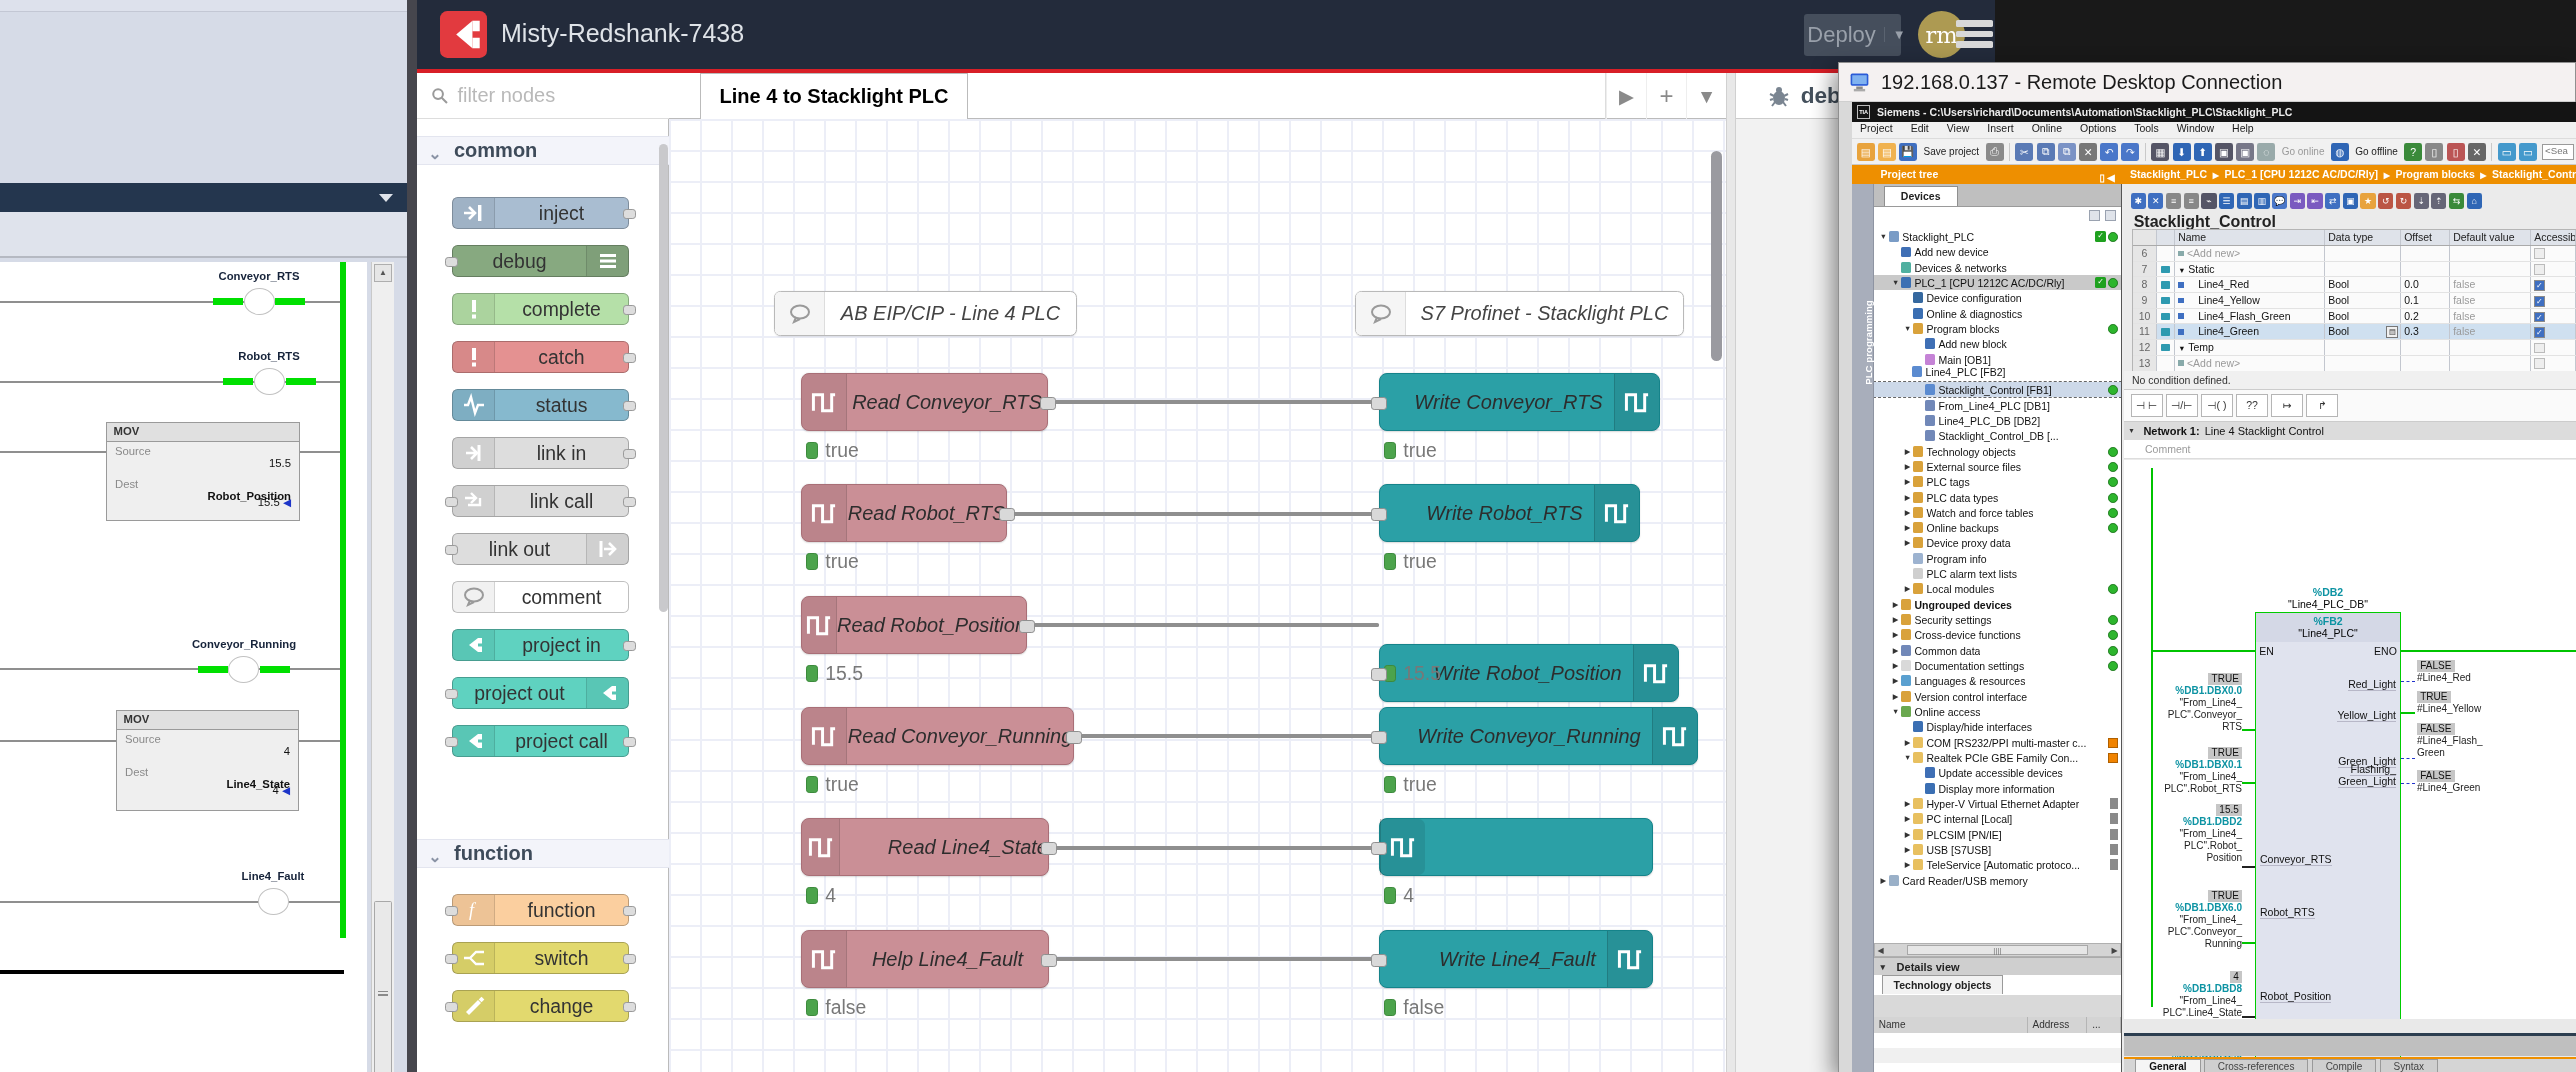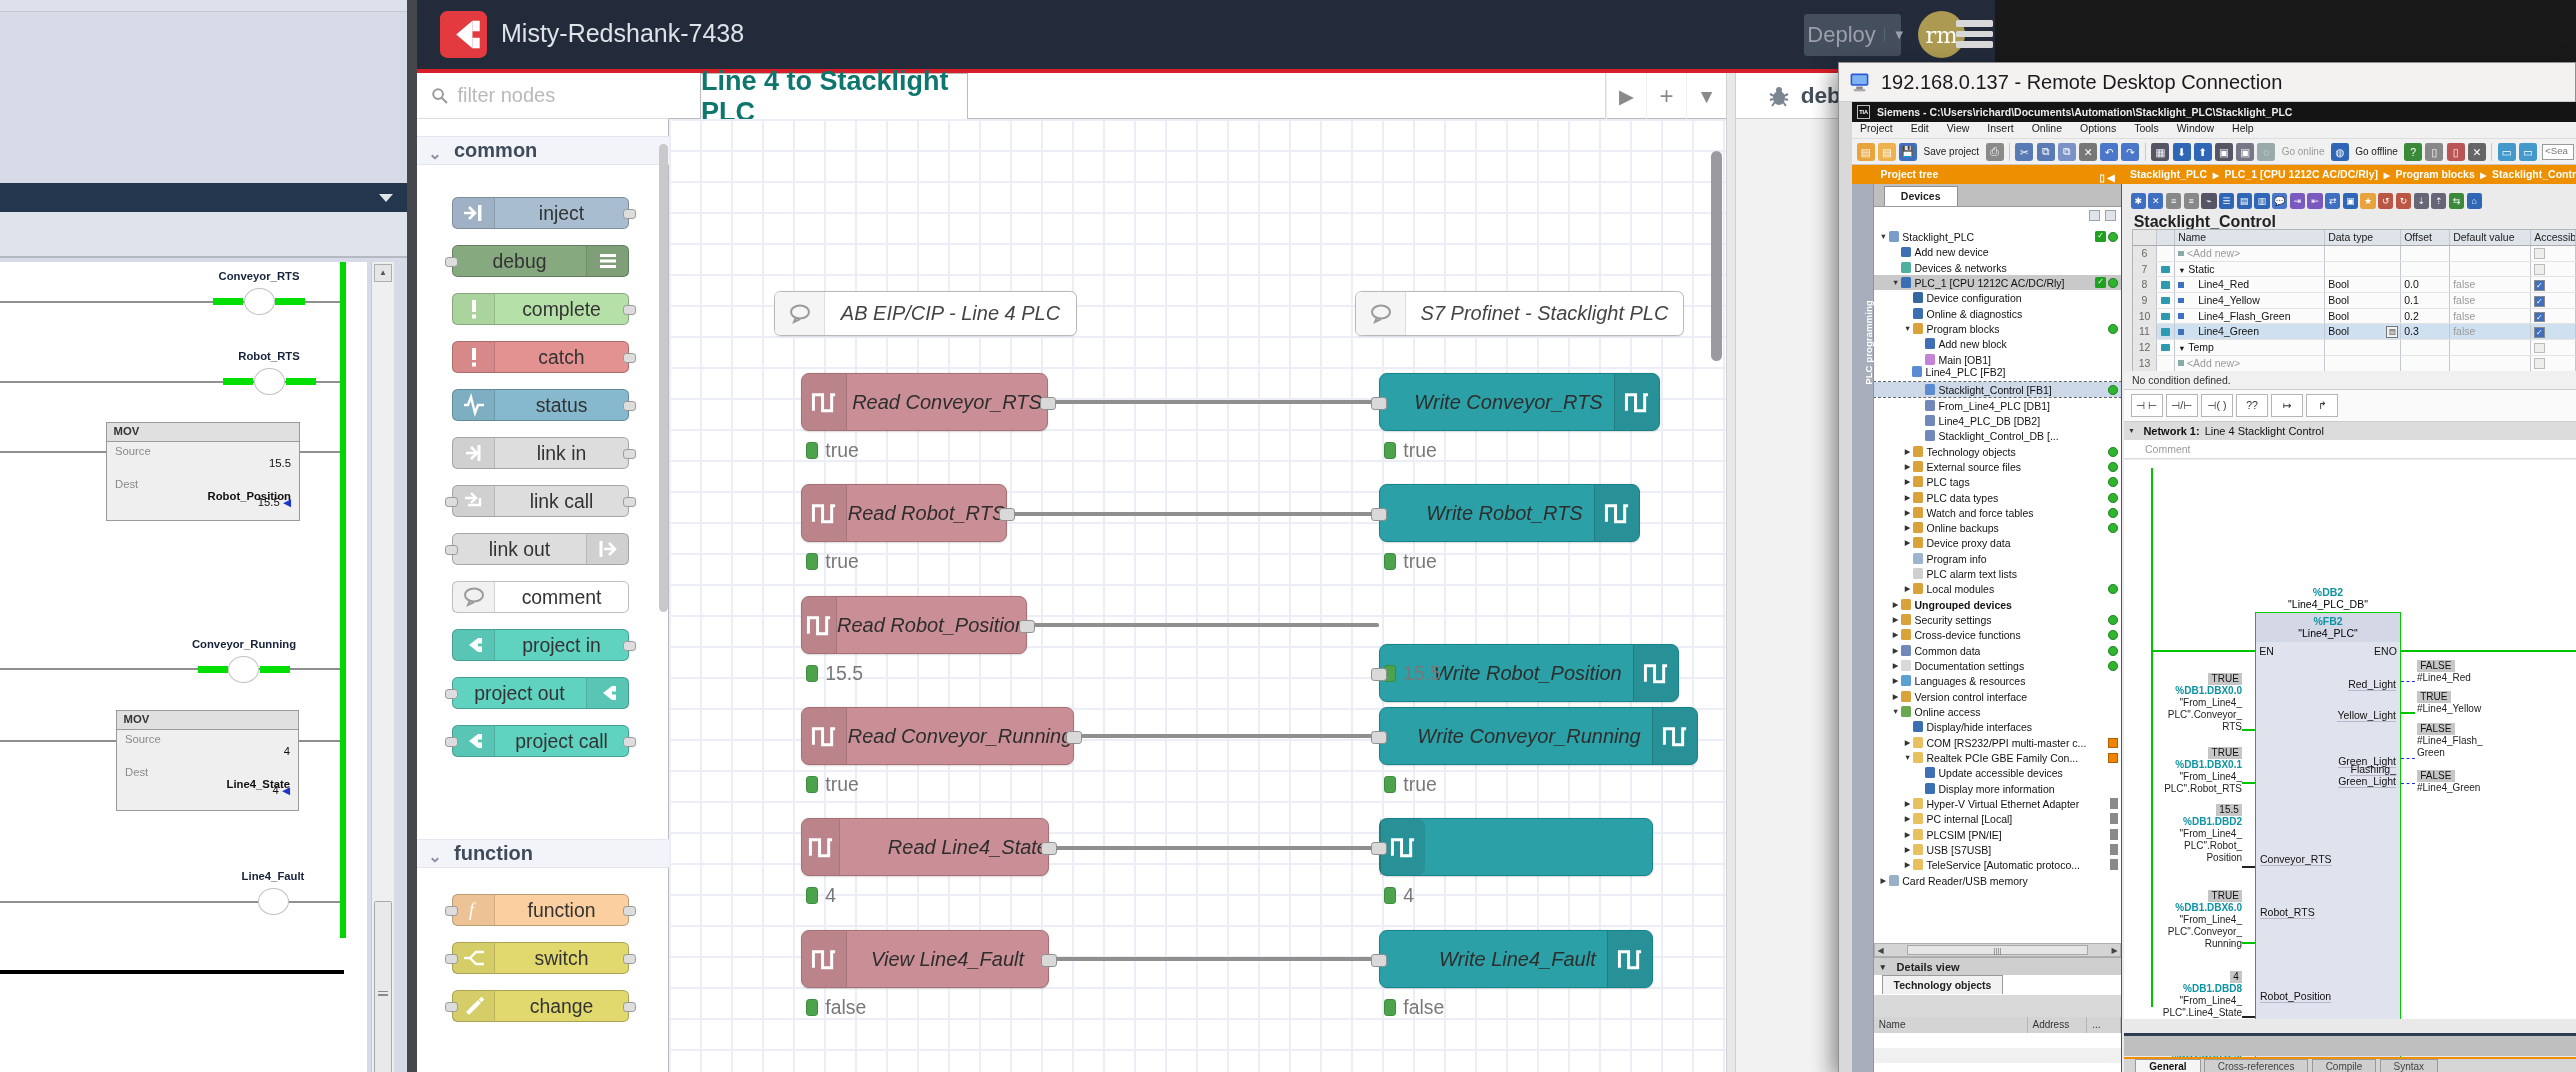--- a/index.html
+++ b/index.html
@@ -55,21 +55,21 @@
             display:flex;align-items:stretch;font-size:19.4px;color:#333}
   .pal-node .lab{flex:1;display:flex;align-items:center;justify-content:center;white-space:nowrap}
   .pal-icon{width:42px;display:flex;align-items:center;justify-content:center;background:rgba(0,0,0,.055)}
   .pal-icon.l{border-right:0.8px solid rgba(0,0,0,.12)}
   .pal-icon.r{border-left:0.8px solid rgba(0,0,0,.12)}
   .pnub{position:absolute;top:10.5px;width:13px;height:10.5px;background:#ddd;border:1.2px solid #999;border-radius:3.2px}
   #pal-scroll{position:absolute;left:242px;top:71px;width:9px;height:468px;background:#c9c9cc;border-radius:4.8px}
 
   #nr-tabbar{left:669px;top:73px;width:1057px;height:46px;background:#fff;border-bottom:0.8px solid #bbb}
   #nr-tab-active{position:absolute;left:31px;top:0;width:268px;height:46px;background:#fff;border:0.8px solid #bbb;border-bottom:none;
-                 font-size:27px;font-weight:bold;color:#0f766e;display:flex;align-items:center;}
+                 font-size:20px;font-weight:bold;color:#000000;display:flex;align-items:center;justify-content:center}
   #nr-tabbtns{position:absolute;right:0;top:0;height:46px;width:121px;border-left:0.8px solid #ddd;display:flex}
   #nr-tabbtns .tb{flex:1;display:flex;align-items:center;justify-content:center;color:#8a8a8a;font-size:19.4px;border-left:0.8px solid #eee}
 
   #nr-canvas{left:669px;top:119px;width:1057px;height:953px;background:#fff;overflow:hidden;
      background-image:linear-gradient(#eceef7 1.6px,transparent 1.6px),linear-gradient(90deg,#eceef7 1.6px,transparent 1.6px);
      background-size:31px 31px}
   .flow-comment{position:absolute;height:45px;background:#fff;border:1.6px solid #b9b9b9;border-radius:6.5px;display:flex;align-items:stretch;box-shadow:0 0.8px 1.6px rgba(0,0,0,.08)}
   .flow-comment .cicon{width:50px;background:#f5f5f5;border-right:0.8px solid #ddd;border-radius:4.8px 0 0 4.8px;display:flex;align-items:center;justify-content:center}
   .flow-comment .clab{flex:1;display:flex;align-items:center;justify-content:center;font-size:20px;font-style:italic;color:#444;white-space:nowrap}
   .fnode{position:absolute;height:58px;border-radius:8px;display:flex;align-items:stretch;font-size:20px;font-style:italic;box-shadow:0 0.8px 1.6px rgba(0,0,0,.15)}
@@ -628,21 +628,21 @@
         <div class="dotg"></div>
         <span>4</span>
       </div>
       <div class="wire" style="left: 381px; top: 838px; width: 329px;"></div>
       <div class="fnode read" style="left: 132px; top: 811px; width: 248px;">
         <div class="nicon">
           <svg width="27.4" height="27.4" viewBox="0 0 24 24">
             <path d="M3 20V6h8v14h8V6h3" stroke="#fff" stroke-width="2.6" fill="none"></path>
           </svg>
         </div>
-        <div class="nlab">View Line4_Fault</div>
+        <div class="nlab">Help Line4_Fault</div>
         <div class="port" style="right: -9px;"></div>
       </div>
       <div class="fnode write" style="left: 710px; top: 811px; width: 274px;">
         <div class="nlab">Write Line4_Fault</div>
         <div class="nicon">
           <svg width="27.4" height="27.4" viewBox="0 0 24 24">
             <path d="M3 20V6h8v14h8V6h3" stroke="#fff" stroke-width="2.6" fill="none"></path>
           </svg>
         </div>
         <div class="port" style="left: -9px;"></div>

